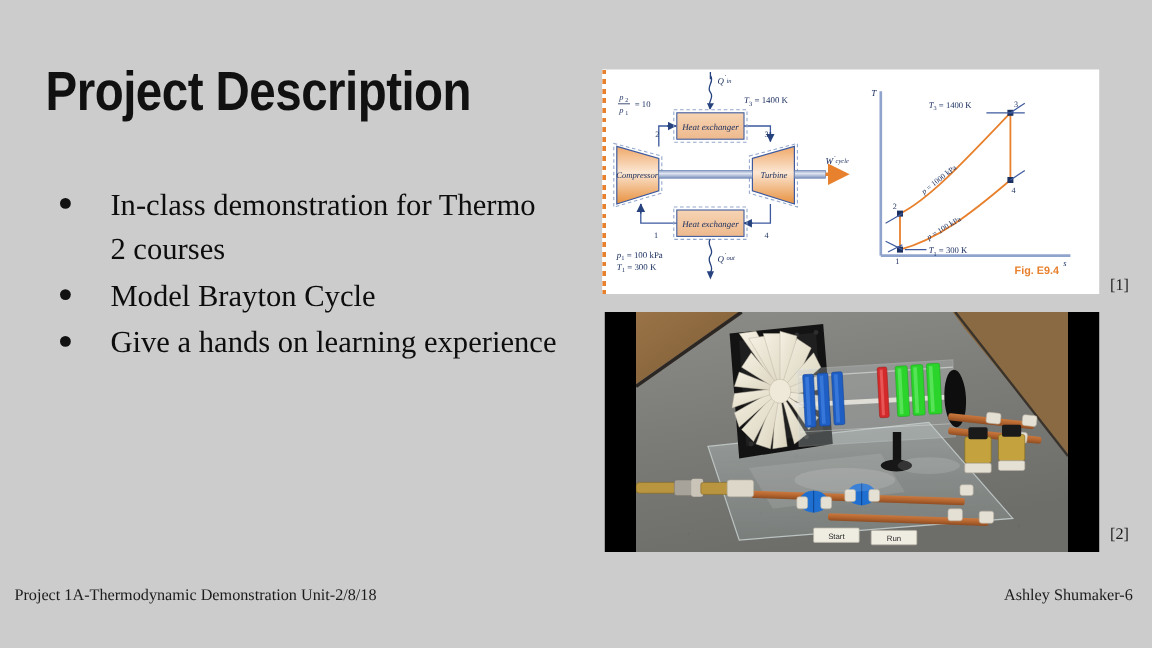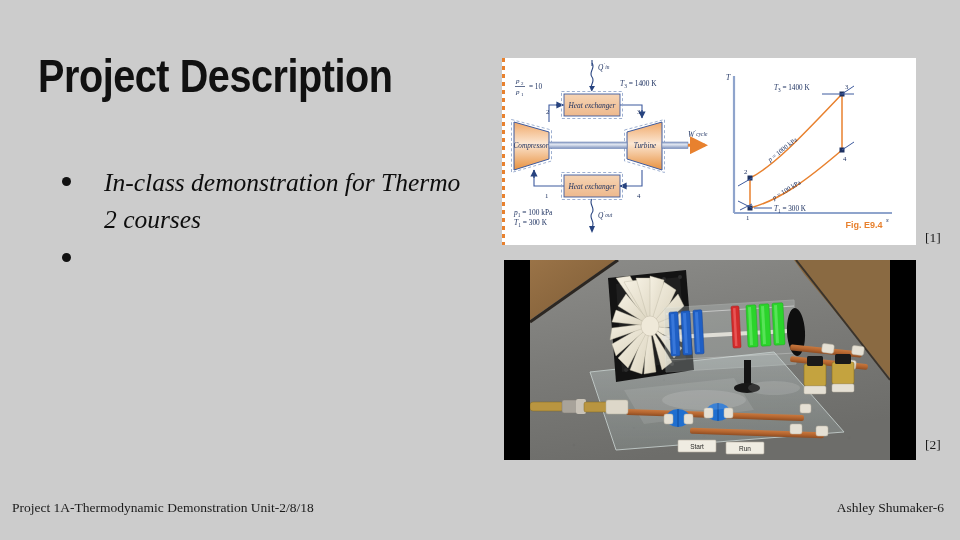--- a/index.html
+++ b/index.html
@@ -30,24 +30,23 @@
     transform-origin: left top;
     white-space: nowrap;
   }
 
   
   #bullet-list {
     position: absolute;
     left: 40px;
     top: 148px;
     width: 420px;
-    margin: 16px;
+    margin: 4px;
     padding: 0;
     list-style: none;
-    font-style: italic;
   }
   .bullet-item {
     position: relative;
     padding-left: 48px;
     font-size: 25.5px;
     line-height: 1.47;
     color: #0d0d0d;
     margin-bottom: 1px;
   }
   .bullet-dot {
@@ -95,39 +94,44 @@
     width: 412px;
     height: 200px;
     background: #000000;
     overflow: hidden;
   }
   #photo-svg { display: block; }
 
   
   .footer-text {
     position: absolute;
-    top: 500px;
+    top: 488px;
     font-size: 13.5px;
     color: #1b1b1b;
   }
   #footer-left  { left: 12px; }
   #footer-right { right: 16px; }
 </style>
 </head>
 <body>
 
 <div id="slide-title">Project Description</div>
 
 <ul id="bullet-list">
   <li class="bullet-item">
     <span class="bullet-dot"></span>
     <span>In-class demonstration for Thermo 2 courses</span>
   </li>
   <li class="bullet-item">
     <span class="bullet-dot"></span>
+    <span>Model Brayton Cycle</span>
+  </li>
+  <li class="bullet-item">
+    <span class="bullet-dot"></span>
+    <span>Give a hands on learning experience</span>
   </li>
 </ul>
 
 <div id="figure-brayton">
   <div class="dash-edge"></div>
 
   <svg id="brayton-svg" width="414" height="187" viewBox="0 0 414 187">
     <defs>
       <linearGradient id="gradOrange" x1="0" y1="0" x2="0" y2="1">
         <stop offset="0%" stop-color="#f0a868"></stop>

